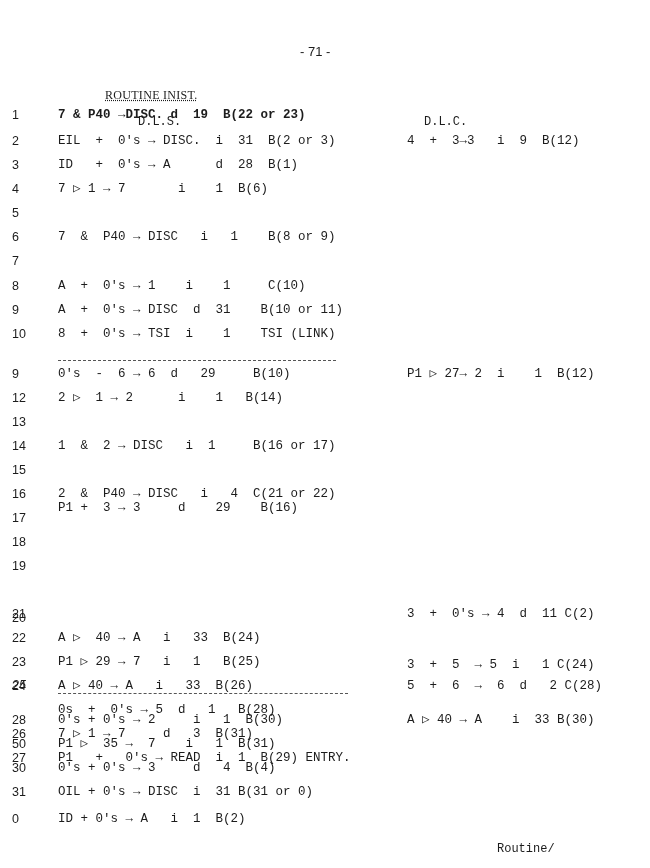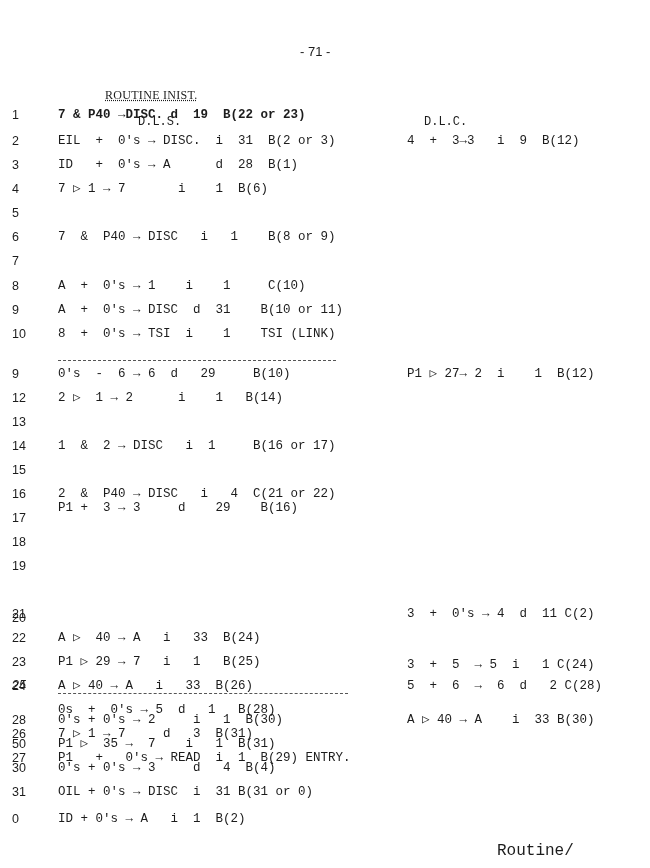--- a/index.html
+++ b/index.html
@@ -8,21 +8,21 @@
   .abs { position:absolute; white-space:pre; }
   .page-num { top:44px; left:300px; font-family:"Liberation Sans", sans-serif; font-size:13px; }
   .title { top:88px; left:105px; font-family:"Liberation Serif", serif; font-size:12px;
            text-decoration:underline; text-decoration-style:dotted; letter-spacing:0.3px; }
   .col-head { font-size:12px; top:115px; }
   .line { font-size:12.5px; height:18px; line-height:18px; }
   .lnum { left:12px; font-family:"Liberation Sans", sans-serif; font-size:12.5px; }
   .left-instr { left:58px; }
   .right-instr { left:407px; }
   .sep { position:absolute; border-top:1px dashed #555; height:0; }
-  .footer { top:842px; left:497px; font-size:16px; }
+  .footer { top:842px; left:497px; font-size:12px; }
 </style>
 </head>
 <body>
 
 <div class="abs page-num">- 71 -</div>
 <div class="abs title">ROUTINE INIST.</div>
 <div class="abs col-head" style="left:138px">D.L.S.</div>
 <div class="abs col-head" style="left:424px">D.L.C.</div>
 
 <div id="rows">

